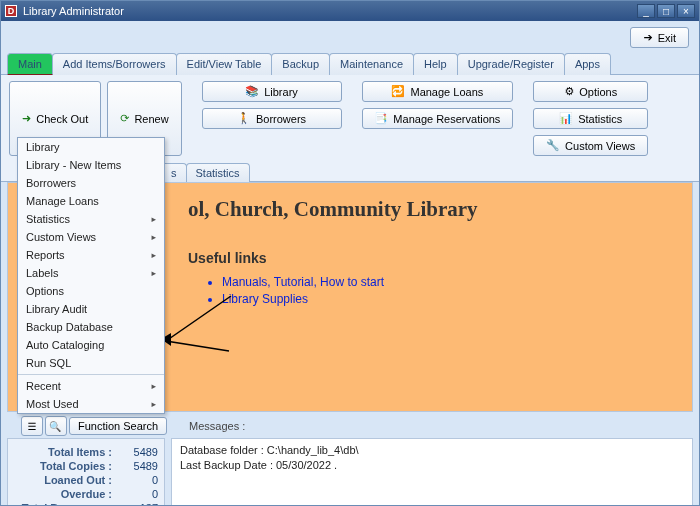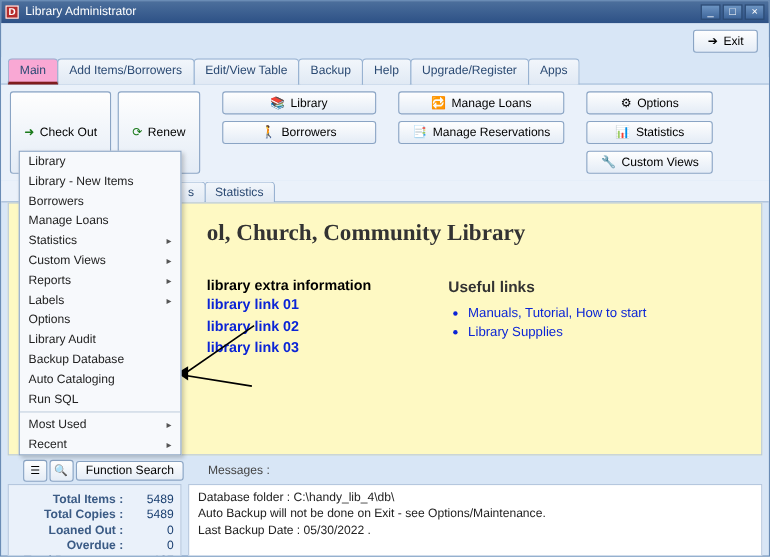--- a/index.html
+++ b/index.html
@@ -53,52 +53,52 @@
     background:linear-gradient(#f2f6fb,#e0e9f4);
     border-top-left-radius:4px;
     border-top-right-radius:4px;
     margin-right:-1px;
     cursor:pointer;
     font-size:11px;
     color:#2b4a73;
     position:relative;
     top:1px;
   }
-  .tab.active { background:#f9a8d4; z-index:2; border-bottom:3px solid #7f1d1d;}
+  .tab.active { background:#22c55e; z-index:2; border-bottom:1px solid #7f1d1d;}
   .maintabs { margin-top:2px; }
   .toolbar-row {
     display:flex;
     padding:6px 8px;
     gap:20px;
     background:#eaf1fa;
   }
   .col-group { display:flex; flex-direction:column; gap:6px; }
   .col-group.row1 { flex-direction:row; gap:6px; }
   .subtabs {
     display:flex;
     border-bottom:1px solid #98b2d1;
     background:#eaf1fa;
     padding-left:160px;
   }
   .subtabs .tab { font-size:11px; padding:3px 9px;}
   .contentpane {
-    background:#fef9c3;
+    background:#fdba74;
     margin:0 6px;
     border:1px solid #b5c7de;
     height:230px;
     padding:14px 14px 14px 180px;
     position:relative;
     overflow:hidden;
   }
   .h1 { font-size:21px; font-weight:bold; color:#333; margin-bottom:28px; font-family: Georgia, serif;}
   .h2 { font-size:14px; font-weight:bold; color:#333; margin-bottom:8px;}
   .extra { font-weight:bold; font-size:13px; color:#000; }
   .bluelink { color:#0b24d6; font-weight:bold; font-size:13px; line-height:1.5; cursor:pointer;}
   .twocol { display:flex; gap:70px; }
-  ul.ul { margin-left:18px; color:#0b24d6; }
+  ul.ul { margin-left:34px; color:#0b24d6; }
   ul.ul li { color:#0b24d6; cursor:pointer; line-height:1.4; font-size:12px;}
   .dropdown {
     position:absolute;
     top:136px;
     left:16px;
     width:148px;
     background:#f7f9fc;
     border:1px solid #8aa4c4;
     box-shadow:2px 2px 4px rgba(0,0,0,.2);
     z-index:20;
@@ -167,20 +167,21 @@
     <span class="ic">➔</span>
     <span>Exit</span>
   </button>
 </div>
 
 <div class="tabset maintabs" id="maintabs">
     <div class="tab active">Main</div>
     <div class="tab">Add Items/Borrowers</div>
     <div class="tab">Edit/View Table</div>
     <div class="tab">Backup</div>
+    <div class="tab">Maintenance</div>
     <div class="tab">Help</div>
     <div class="tab">Upgrade/Register</div>
     <div class="tab">Apps</div>
   </div>
 
 <div class="toolbar-row">
   <div class="col-group row1">
     <button class="btn">
         <span class="ic" style="color:#1a7a1a">➜</span>
         <span>Check Out</span>
@@ -227,28 +228,20 @@
 </div>
 
 <div class="subtabs">
   <div class="tab">s</div>
   <div class="tab">Statistics</div>
 </div>
 
 <div class="contentpane">
   <div class="h1">ol, Church, Community Library</div>
   <div class="twocol">
-    <div>
-      <div class="extra">library extra information</div>
-      <div id="liblinks">
-          <div class="bluelink">library link 01</div>
-          <div class="bluelink">library link 02</div>
-          <div class="bluelink">library link 03</div>
-        </div>
-    </div>
     <div>
       <div class="h2">Useful links</div>
       <ul class="ul" id="useful">
           <li>Manuals, Tutorial, How to start</li>
           <li>Library Supplies</li>
         </ul>
     </div>
   </div>
 </div>
 
@@ -260,22 +253,22 @@
     <div class="mi arrow">Statistics</div>
     <div class="mi arrow">Custom Views</div>
     <div class="mi arrow">Reports</div>
     <div class="mi arrow">Labels</div>
     <div class="mi">Options</div>
     <div class="mi">Library Audit</div>
     <div class="mi">Backup Database</div>
     <div class="mi">Auto Cataloging</div>
     <div class="mi">Run SQL</div>
     <div class="sep"></div>
+    <div class="mi arrow">Recent</div>
     <div class="mi arrow">Most Used</div>
-    <div class="mi arrow">Recent</div>
   </div>
 
 <svg class="arrow-sketch" width="90" height="70">
   <path d="M80,5 L15,50 L78,60" stroke="#000" stroke-width="1.5" fill="none"></path>
   <path d="M10,48 L20,42 L20,55 Z" fill="#000"></path>
 </svg>
 
 <div class="bottomrow">
   <div style="width:158px">
     <div class="fnsearch">
@@ -307,16 +300,15 @@
         <span class="lab">Overdue :</span>
         <span class="val">0</span>
       </div>
       <div class="row">
         <span class="lab">Total Borrowers :</span>
         <span class="val">137</span>
       </div>
     </div>
   <div class="msgs" id="msgspane">
       <div>Database folder : C:\handy_lib_4\db\</div>
-      <div>Auto Backup will not be done on Exit - see Options/Maintenance.</div>
       <div>Last Backup Date : 05/30/2022 .</div>
     </div>
 </div>
 
 </body></html>

